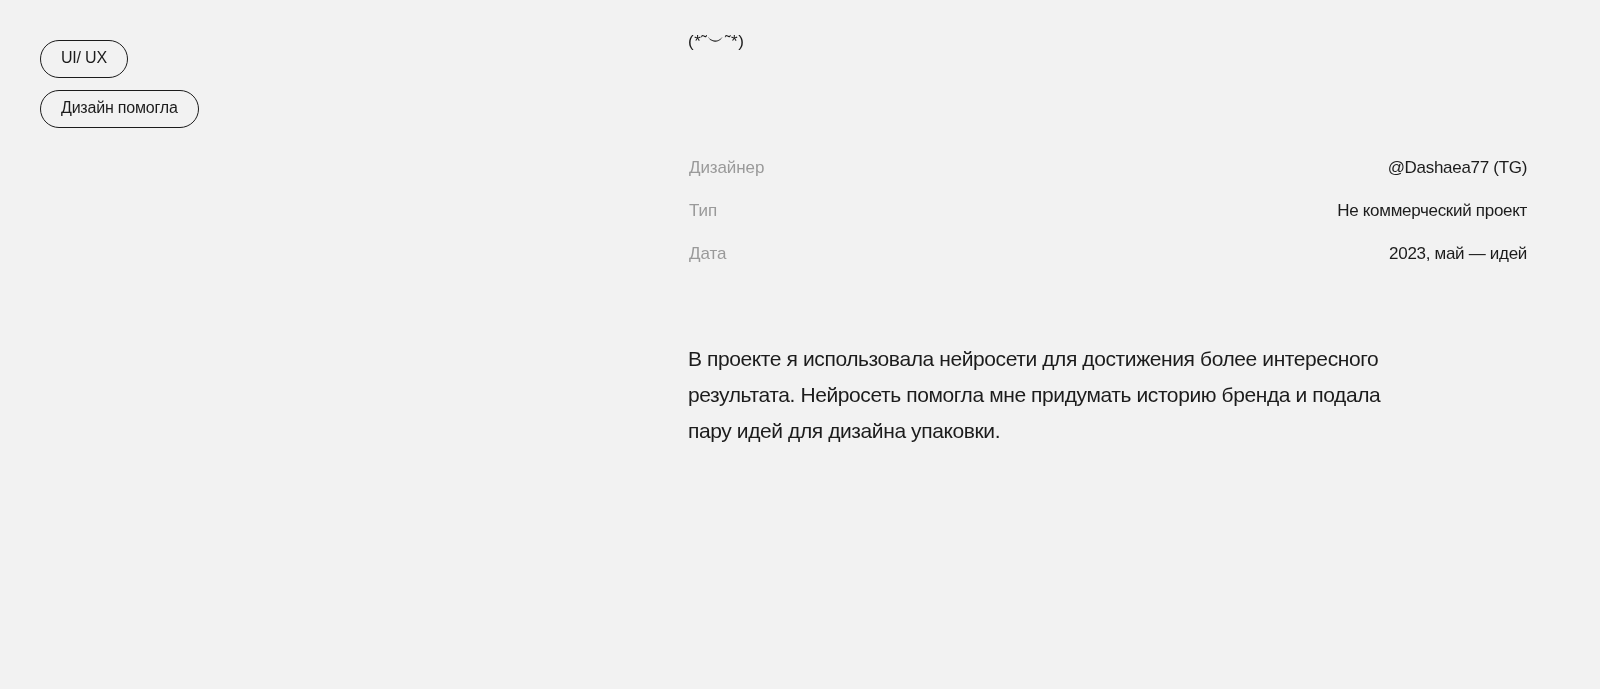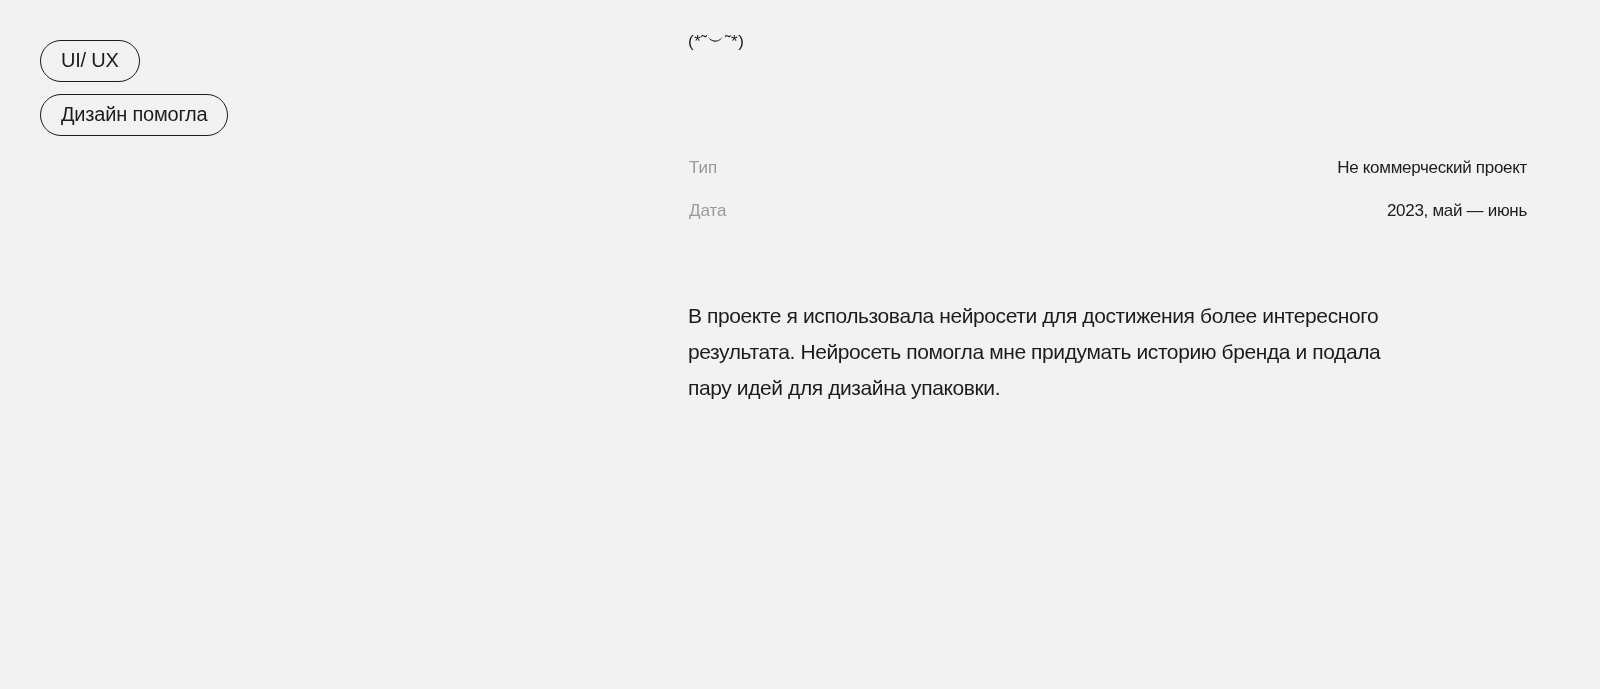--- a/index.html
+++ b/index.html
@@ -26,21 +26,21 @@
     align-items: flex-start;
     gap: 12px;
   }
   .tag {
     display: inline-flex;
     align-items: center;
     justify-content: center;
     border: 1px solid #1c1c1c;
     border-radius: 999px;
     padding: 9px 20px 11px 20px;
-    font-size: 20px;
+    font-size: 16px;
     line-height: 1;
     letter-spacing: -0.2px;
     color: #1c1c1c;
     background: transparent;
     white-space: nowrap;
   }
 
   
   .main-col {
     position: absolute;
@@ -107,25 +107,29 @@
   </div>
 </div>
 
 <div class="main-col">
 
   <div class="kaomoji">(*˜︶˜*)</div>
 
   <table class="meta-table">
     <tbody>
       <tr class="meta-row">
+        <td class="meta-key">Дизайнер</td>
+        <td class="meta-val">@Dashaea77 (TG)</td>
+      </tr>
+      <tr class="meta-row">
         <td class="meta-key">Тип</td>
         <td class="meta-val">Не коммерческий проект</td>
       </tr>
       <tr class="meta-row">
         <td class="meta-key">Дата</td>
-        <td class="meta-val">2023, май — июнь</td>
+        <td class="meta-val">2023, май — идей</td>
       </tr>
     </tbody>
   </table>
 
   <div class="description">В проекте я использовала нейросети для достижения более интересного результата. Нейросеть помогла мне  придумать историю бренда и подала пару идей для дизайна упаковки.</div>
 
 </div>
 
 </body></html>

